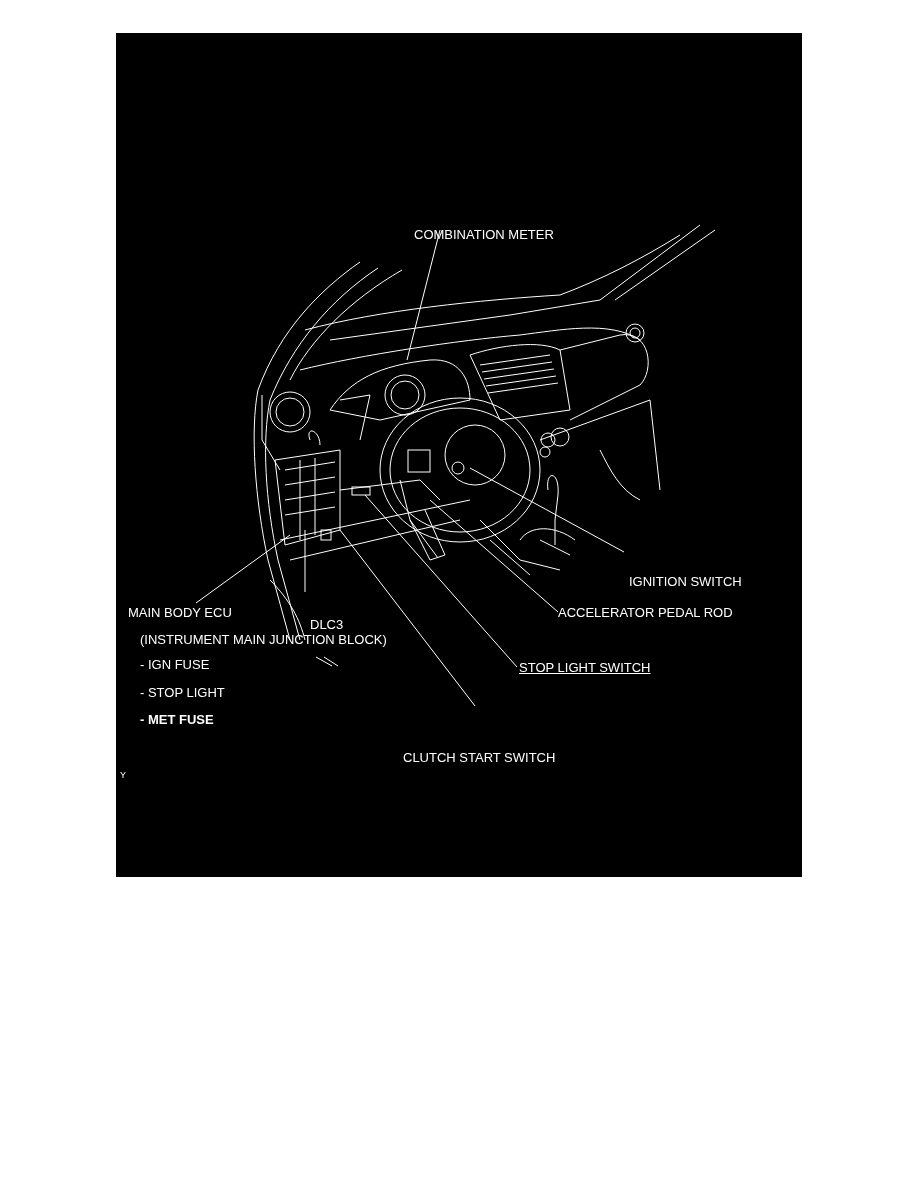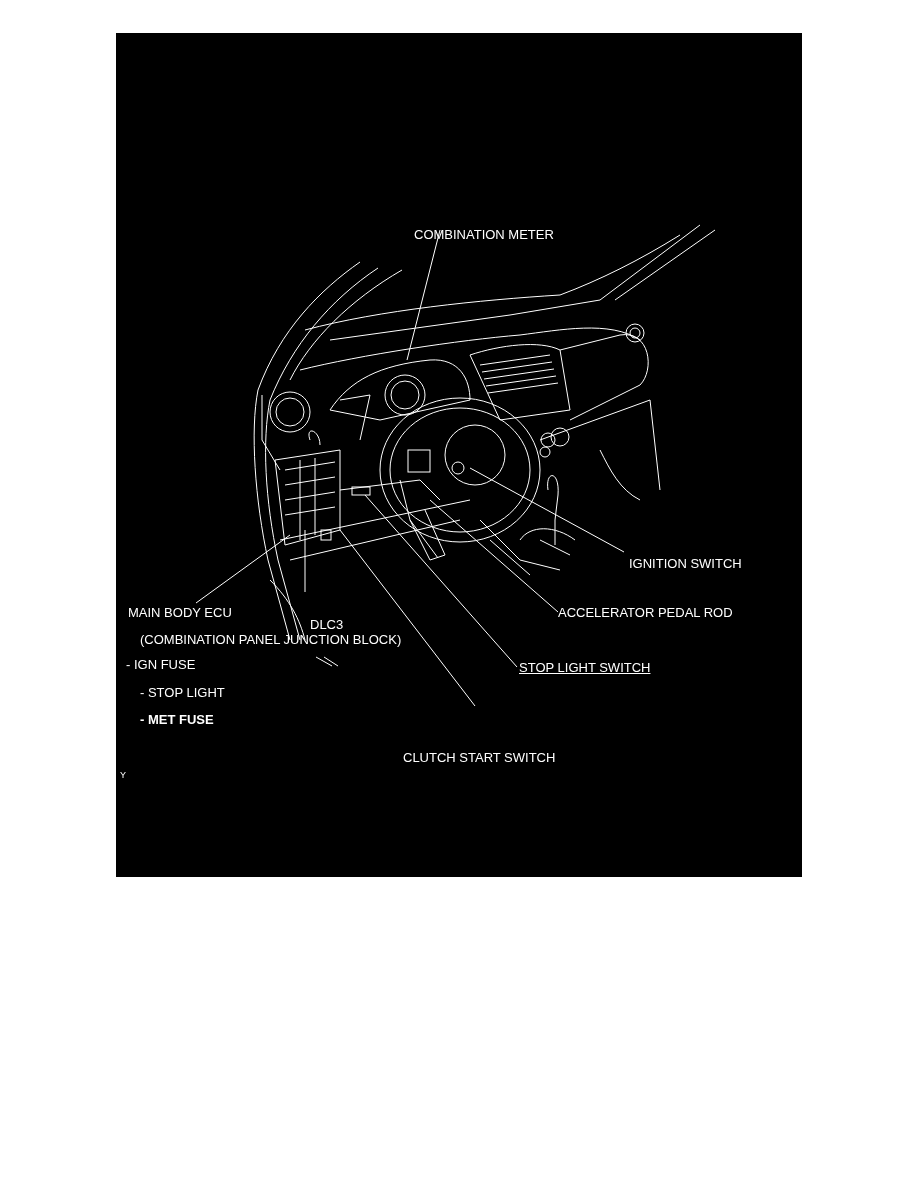--- a/index.html
+++ b/index.html
@@ -94,23 +94,23 @@
   <path d="M558 612 L430 500"></path>
   <path d="M196 603 L290 535"></path>
   <path d="M517 667 L365 495"></path>
   <path d="M475 706 L340 530"></path>
 
   <path d="M316 657 L332 666"></path>
     <path d="M324 657 L338 666"></path>
 </svg>
 
 <div class="lbl" style="left:414px; top:228px;">COMBINATION METER</div>
-<div class="lbl" style="left:629px; top:557px;">IGNITION SWITCH</div>
+<div class="lbl" style="left:629px; top:575px;">IGNITION SWITCH</div>
 <div class="lbl" style="left:310px; top:618px;">DLC3</div>
 <div class="lbl" style="left:558px; top:606px;text-align:right;">ACCELERATOR PEDAL ROD</div>
 <div class="lbl" style="left:128px; top:606px;">MAIN BODY ECU</div>
-<div class="lbl" style="left:140px; top:633px;">(COMBINATION PANEL JUNCTION BLOCK)</div>
-<div class="lbl" style="left:126px; top:658px;text-align:right;">- IGN FUSE</div>
+<div class="lbl" style="left:140px; top:633px;">(INSTRUMENT MAIN JUNCTION BLOCK)</div>
+<div class="lbl" style="left:140px; top:658px;text-align:right;">- IGN FUSE</div>
 <div class="lbl" style="left:140px; top:686px;">- STOP LIGHT</div>
 <div class="lbl" style="left:140px; top:713px;font-weight:bold;">- MET FUSE</div>
 <div class="lbl" style="left:519px; top:661px;text-decoration:underline;">STOP LIGHT SWITCH</div>
 <div class="lbl" style="left:403px; top:707px;margin-top:44px;">CLUTCH START SWITCH</div>
 <div class="lbl small" style="left:120px; top:768px;">Y</div>
 
 </body></html>

